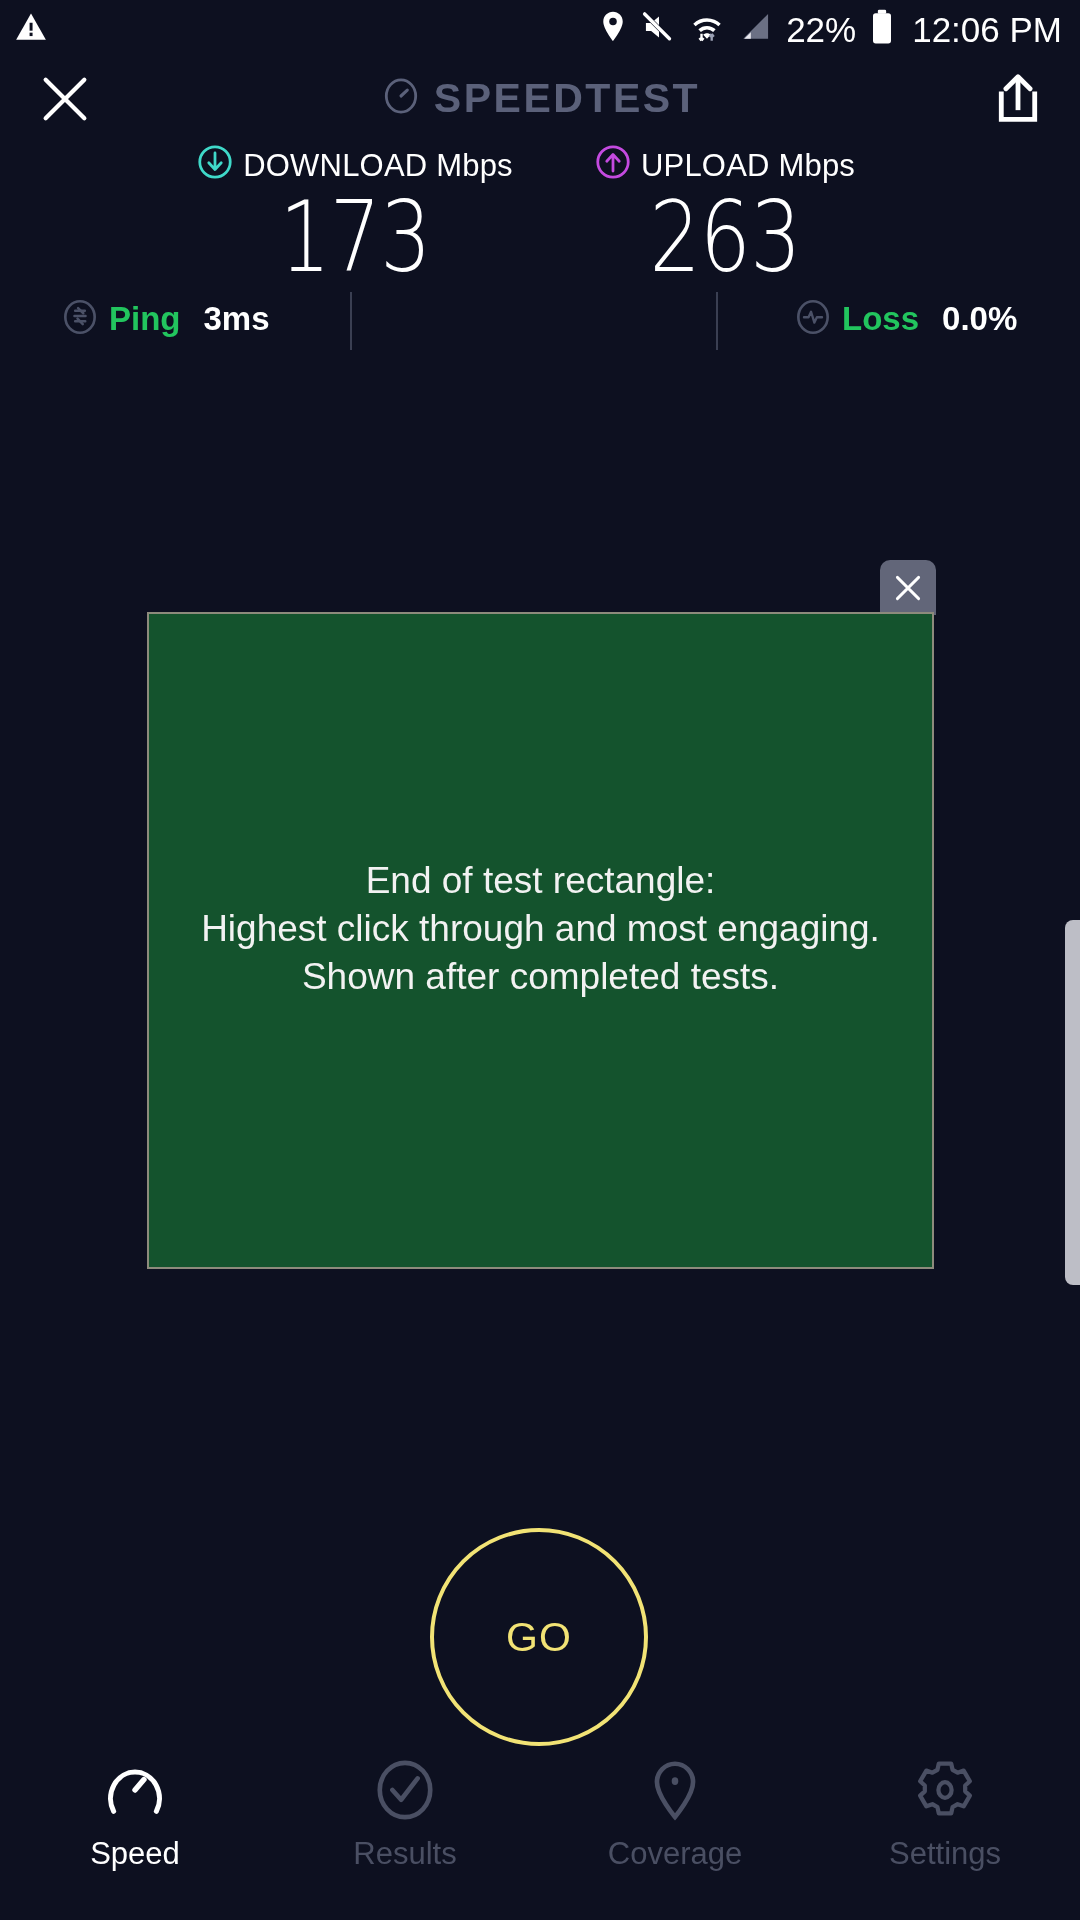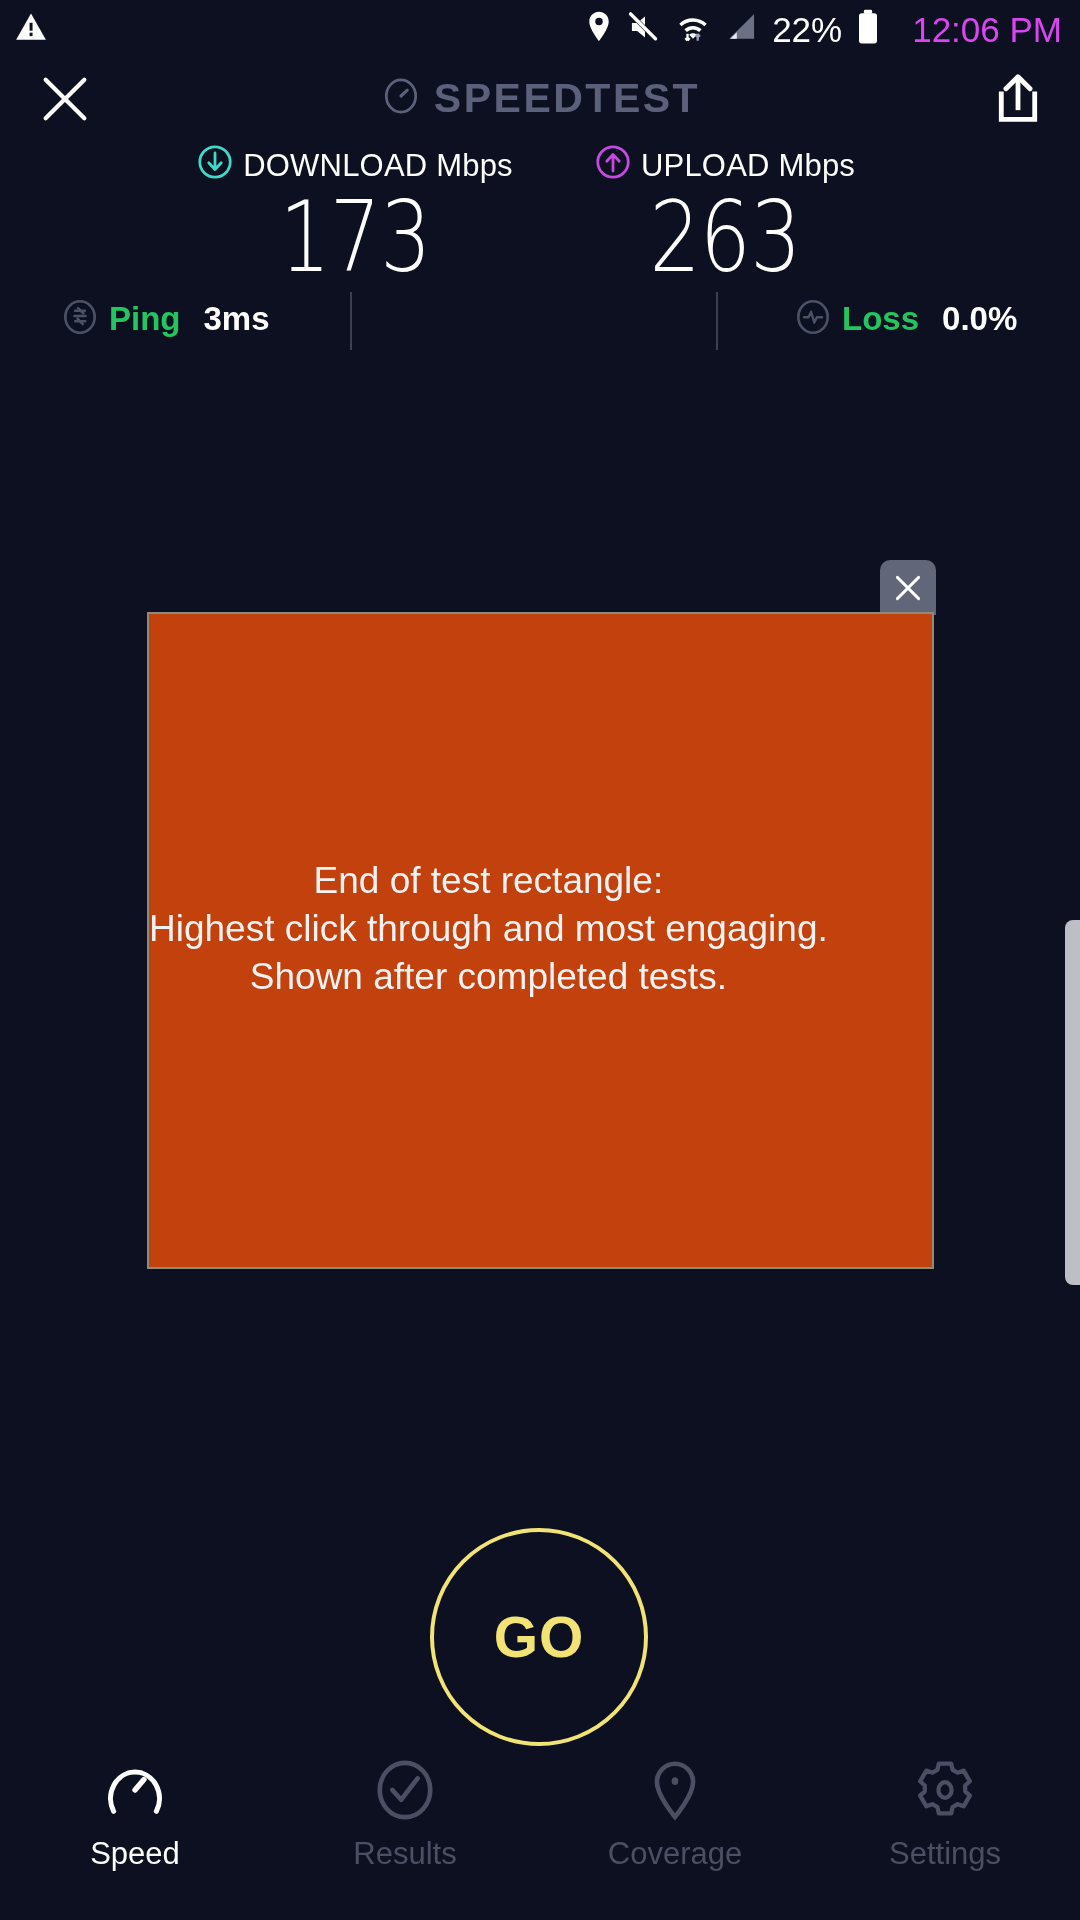--- a/index.html
+++ b/index.html
@@ -37,24 +37,24 @@
   .sb-icon { display: block; }
   .sb-battery-pct {
     font-size: 35px;
     letter-spacing: 0px;
     color: #ffffff;
     font-weight: 400;
     line-height: 1;
   }
   .sb-time {
     font-size: 35px;
-    color: #d946ef;
+    color: #ffffff;
     font-weight: 400;
     line-height: 1;
-    margin-left: 18px;
+    margin-left: 4px;
   }
 
   
   .appheader {
     position: absolute;
     top: 58px; left: 0;
     width: 1080px;
     height: 80px;
   }
   .hdr-close {
@@ -171,25 +171,26 @@
     width: 56px; height: 55px;
     background: #626679;
     border-radius: 10px 10px 0 0;
     display: flex; align-items: center; justify-content: center;
     cursor: pointer;
   }
   .ad-rect {
     position: absolute;
     left: 147px; top: 612px;
     width: 787px; height: 657px;
-    background: #c2410c;
+    background: #14532d;
     border: 2px solid #8d8b7c;
     box-sizing: border-box;
     display: flex;
     align-items: center;
+    justify-content: center;
     cursor: pointer;
   }
   .ad-text {
     text-align: center;
     font-size: 37px;
     line-height: 48px;
     color: #f2f2f2;
     font-weight: 400;
     white-space: pre-line;
     transform: translateY(-12px);
@@ -212,22 +213,22 @@
     position: absolute;
     left: 430px; top: 1528px;
     width: 218px; height: 218px;
     border: 4px solid #f2e375;
     border-radius: 50%;
     display: flex; align-items: center; justify-content: center;
     cursor: pointer;
     box-sizing: border-box;
   }
   .go-label {
-    font-size: 57px;
-    font-weight: 700;
+    font-size: 41px;
+    font-weight: 400;
     color: #f2e375;
     letter-spacing: 1px;
   }
 
   
   .bottomnav {
     position: absolute;
     left: 0; bottom: 0;
     width: 1080px;
     height: 180px;

